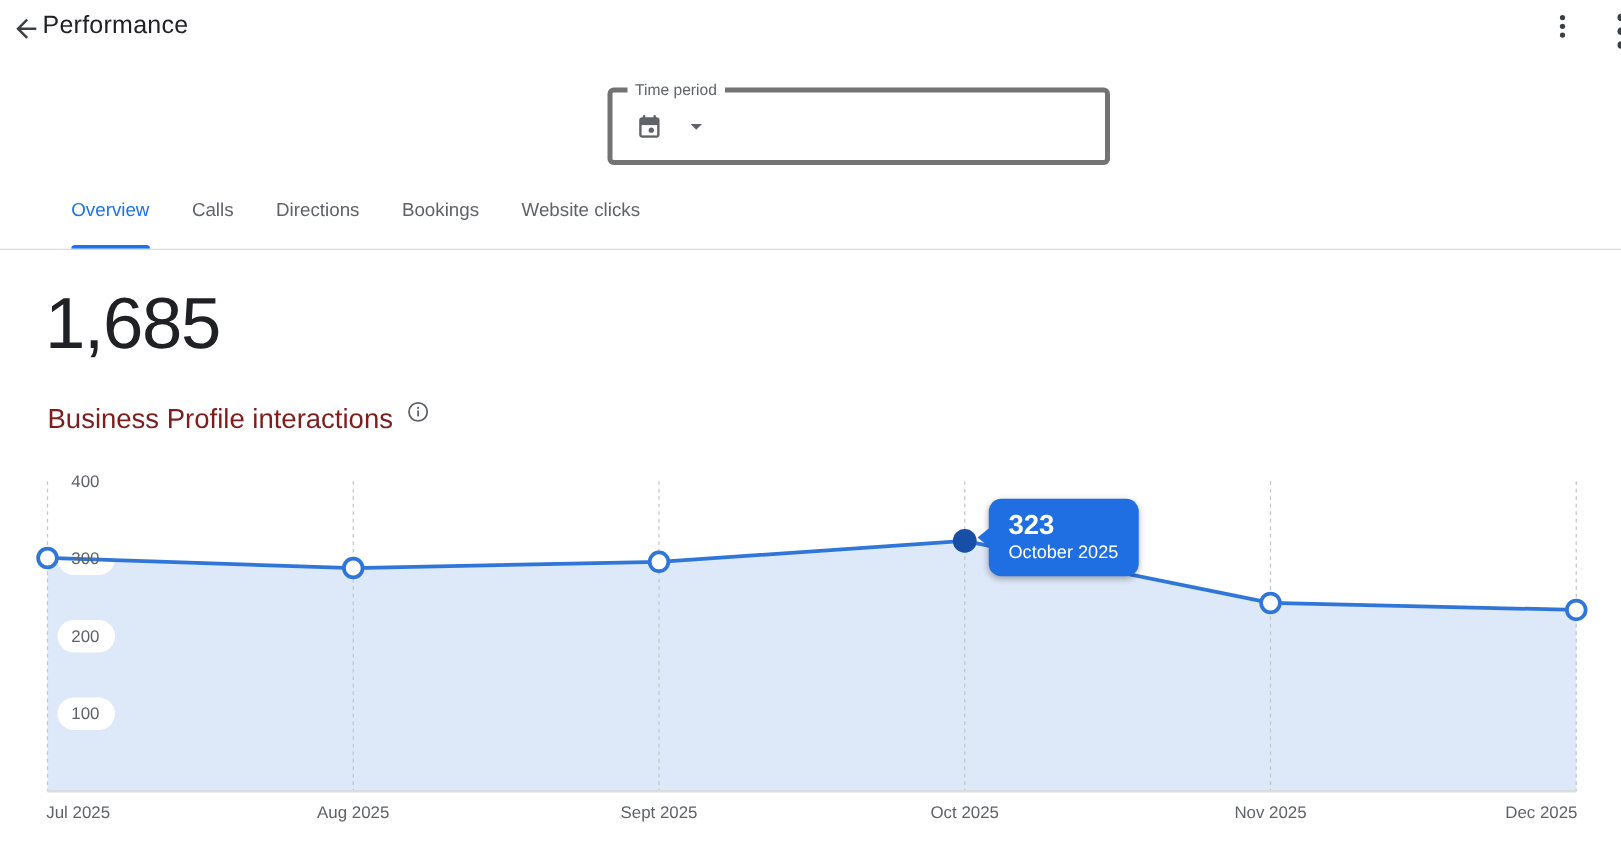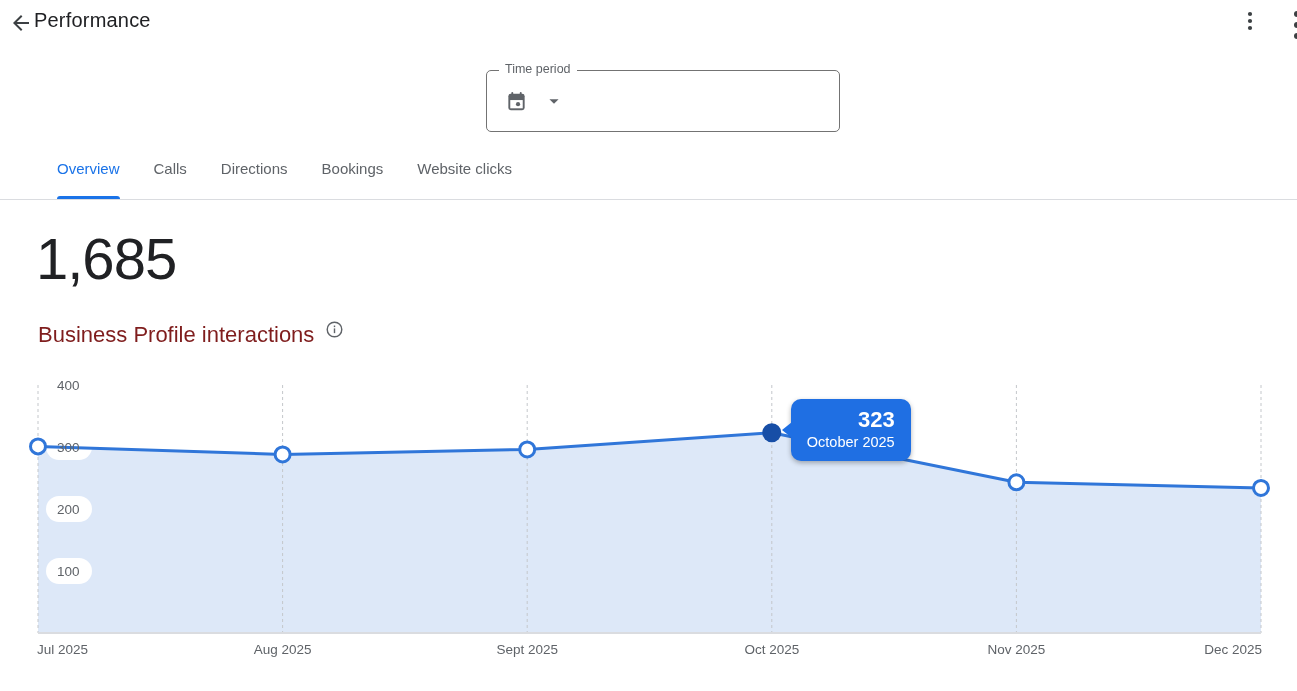--- a/index.html
+++ b/index.html
@@ -25,22 +25,22 @@
     position: absolute; left: 1237px; top: 8px; width: 26px; height: 26px;
     border: none; background: transparent; cursor: pointer; padding: 1px;
   }
   .edge-icon { position: absolute; left: 1294px; top: 11px; width: 8px; }
   .edge-icon i {
     display: block; width: 6px; height: 6px; border-radius: 50%;
     background: #3c4043; margin-bottom: 5px;
   }
   
   .time-period {
-    position: absolute; left: 486px; top: 70px; width: 354px; height: 62px;
-    border: 1px solid #737373; border-radius: 5px;
+    position: absolute; left: 486px; top: 70px; width: 402px; height: 62px;
+    border: 4px solid #737373; border-radius: 5px;
     display: flex; align-items: center; padding: 0 16px 0 18px; gap: 15px;
     cursor: pointer; background: #fff;
   }
   .tp-legend {
     position: absolute; top: -9px; left: 12px; background: #fff;
     padding: 0 6px; font-size: 12.5px; color: #5f6368;
   }
   .tp-value { font-size: 17px; color: #3c4043; flex: 1; }
   .tp-caret { display: flex; }
   
@@ -65,21 +65,21 @@
     position: absolute; left: 38px; top: 311px;
     display: flex; align-items: center; gap: 11px;
   }
   .metric-label { font-size: 22px; color: #7f1d1d; margin-top: 11px; }
   .info-btn { border: none; background: transparent; padding: 0; cursor: pointer; display: flex; }
   
   .chart-svg { position: absolute; left: 0; top: 370px; width: 1297px; height: 321px; }
   
   .tooltip {
     position: absolute; min-width: 112px; padding: 8px 16px 10px;
-    border-radius: 10px; text-align: right; color: #fff;
+    border-radius: 10px; text-align: left; color: #fff;
     box-shadow: 0 2px 5px rgba(0,0,0,.3); z-index: 5;
   }
   .tt-value { font-size: 22px; font-weight: 700; line-height: 26px; }
   .tt-label { font-size: 14.5px; line-height: 18px; }
   .tt-arrow {
     position: absolute; left: -9px; top: 50%; margin-top: -8px; width: 0; height: 0;
     border-top: 8px solid transparent; border-bottom: 8px solid transparent;
     border-right: 10px solid #1f6fe3;
   }
 </style>

